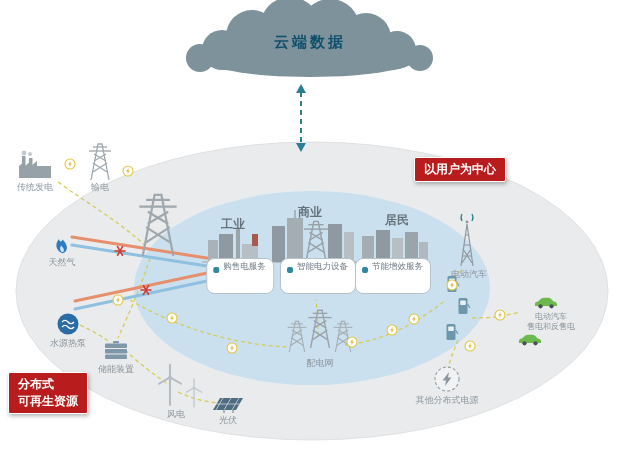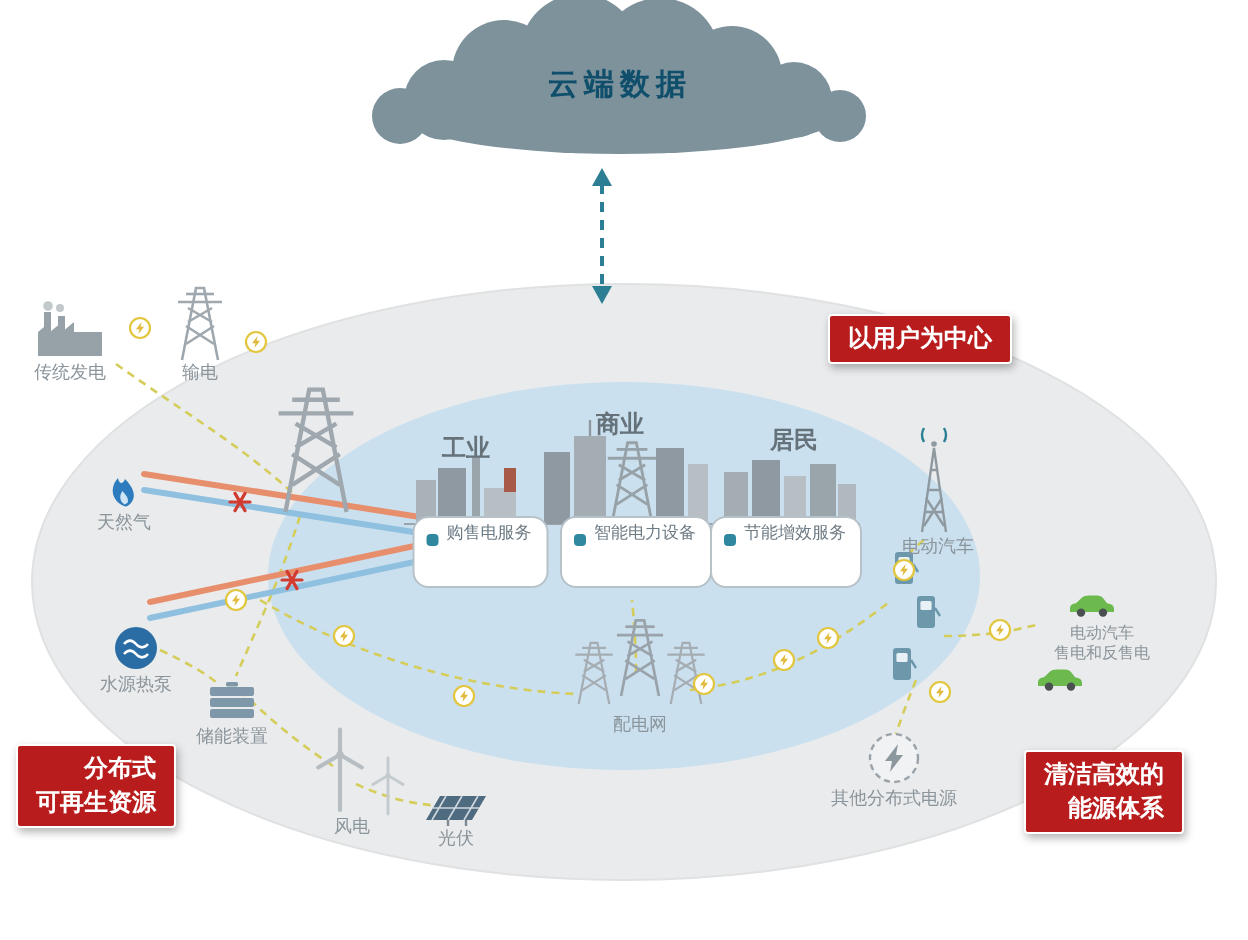--- a/index.html
+++ b/index.html
@@ -9,21 +9,21 @@
   svg.scene{position:absolute;left:0;top:0}
   .cloud-label{position:absolute;transform:translateX(-50%);color:#0f4f6b;
     font-weight:bold;font-size:15px;letter-spacing:3px;white-space:nowrap}
   .label{position:absolute;transform:translateX(-50%);color:#8b959c;
     font-size:9px;line-height:1.2;white-space:nowrap;text-align:center}
   .sector{position:absolute;transform:translateX(-50%);color:#66727a;
     font-size:12px;font-weight:bold;white-space:nowrap}
   .callout{position:absolute;background:#b91c1c;color:#fff;font-weight:bold;
     font-size:12px;padding:3px 9px;border:1px solid #ffffff;border-radius:2px;
     box-shadow:1px 2px 4px rgba(0,0,0,.3);white-space:nowrap;line-height:1.4}
-  .callout.two-line{text-align:right}
+  .callout.two-line{text-align:left}
   .chip{position:absolute;transform:translate(-50%,-50%);background:#fff;
     border:1px solid #b7c1c8;border-radius:8px;font-size:8.5px;color:#6d7b85;
     padding:2px 7px 20px 6px;white-space:nowrap;display:flex;align-items:flex-end;gap:4px}
   .chip .dot{width:6px;height:6px;border-radius:2px;background:#2f88a0;flex:0 0 auto}
   .ev-label{font-size:8px}
 </style>
 </head>
 <body>
 
 <div class="stage">
@@ -238,18 +238,14 @@
 <div class="chip" style="left:318px;top:276px">
   <span class="dot"></span>
   <span>智能电力设备</span>
 </div>
 
 <div class="callout" style="left:414px;top:157px">以用户为中心</div>
 <div class="callout two-line" style="left:8px;top:372px">
   <div>分布式</div>
   <div>可再生资源</div>
 </div>
-<div class="callout two-line" style="left:512px;top:375px">
-  <div>清洁高效的</div>
-  <div>能源体系</div>
-</div>
 
 </div>
 
 </body></html>

